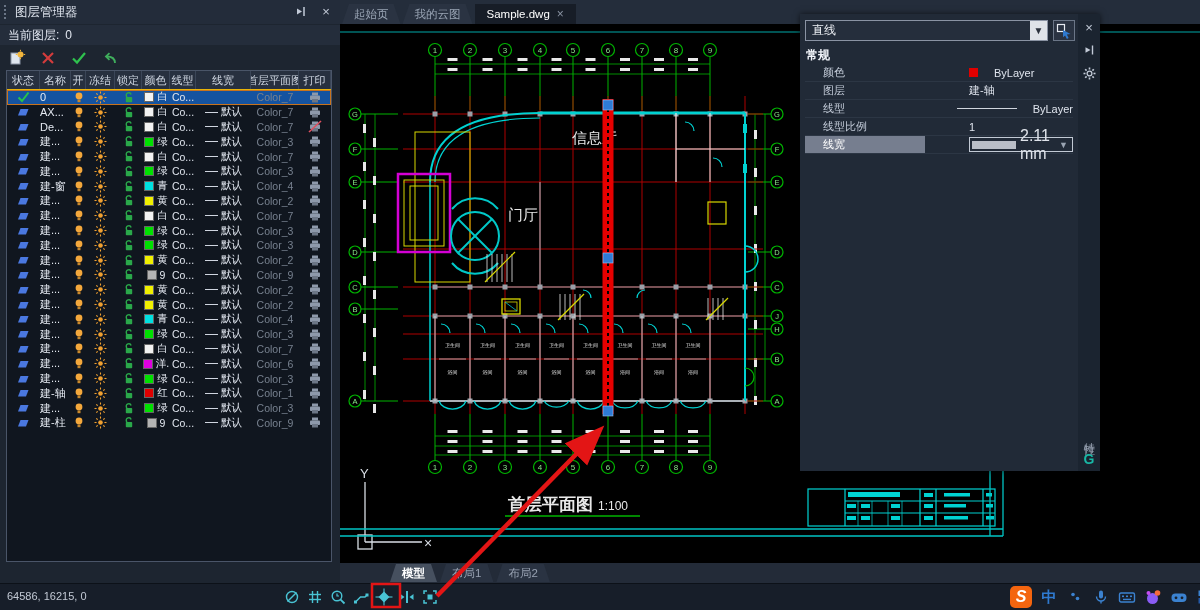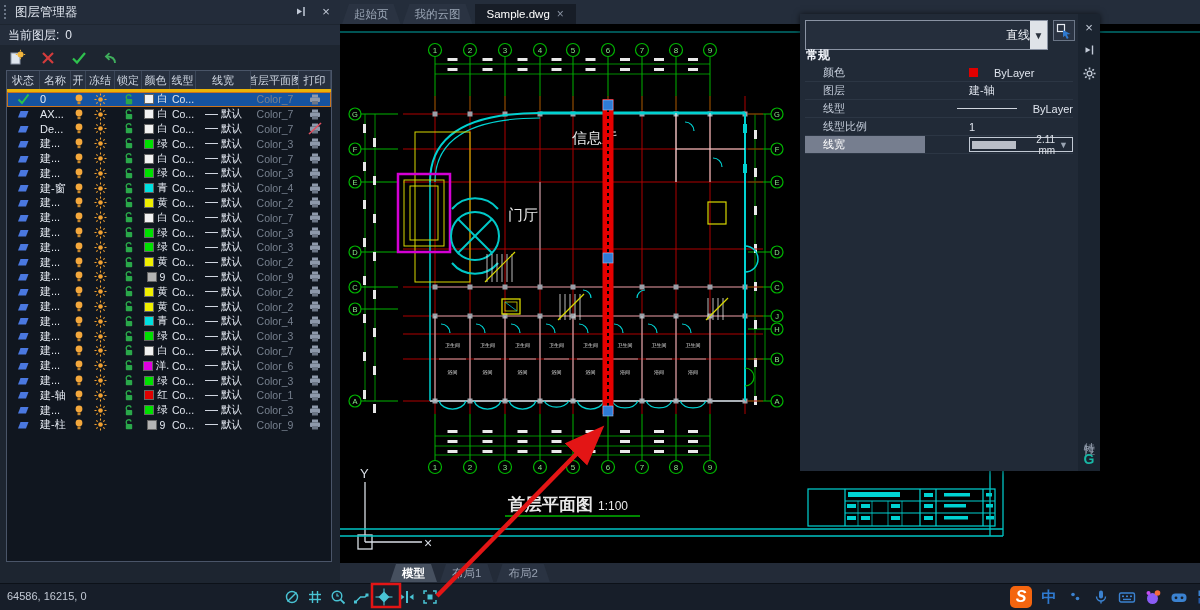--- a/index.html
+++ b/index.html
@@ -9,21 +9,21 @@
   .layer-panel{position:absolute;left:0;top:0;width:340px;height:583px;background:#1d2530;border-right:1px solid #0c1118;}
   .lp-title{position:absolute;left:0;top:0;width:100%;height:24px;background:#232c3a;display:flex;align-items:center;}
   .lp-grip{width:4px;height:14px;margin:0 5px 0 4px;border-left:2px dotted #6b7687;}
   .lp-title-text{font-size:12.5px;color:#dde3ec;}
   .lp-title-btns{position:absolute;right:6px;top:3px;display:flex;gap:10px;align-items:center;}
   .icon-btn{width:16px;height:16px;display:flex;align-items:center;justify-content:center;color:#c3cbd8;font-size:13px;cursor:default;}
   .lp-current{position:absolute;left:0;top:25px;width:100%;height:20px;background:#242d3b;display:flex;align-items:center;padding-left:8px;box-sizing:border-box;font-size:12px;color:#e2e7f0;gap:6px;}
   .lp-toolbar{position:absolute;left:8px;top:47px;height:22px;display:flex;gap:13px;align-items:center;}
   .lp-toolbar .tbi{width:18px;height:18px;}
   .lp-table{position:absolute;left:6px;top:70px;width:326px;height:492px;border:1px solid #4a5568;background:#10161f;box-sizing:border-box;overflow:hidden;}
-  .lhead{display:grid;grid-template-columns:33px 31px 15px 29px 27px 28px 26px 55px 48px 1fr;height:18px;background:#27303f;border-bottom:3px solid #eab308;}
+  .lhead{display:grid;grid-template-columns:33px 31px 15px 29px 27px 28px 26px 55px 48px 1fr;height:18px;background:#27303f;border-bottom:1px solid #eab308;}
   .lhead div{font-size:11px;color:#d0d7e2;border-right:1px solid #3b4658;display:flex;align-items:center;justify-content:center;white-space:nowrap;overflow:hidden;}
   .lrow{display:grid;grid-template-columns:33px 31px 15px 29px 27px 28px 26px 55px 48px 1fr;height:14.8px;align-items:center;}
   .lrow.sel{background:#1553a0;outline:1px solid #c8731e;outline-offset:-1px;}
   .lrow .c{display:flex;align-items:center;justify-content:center;height:100%;overflow:hidden;}
   .lrow .name{justify-content:flex-start;font-size:11px;color:#e4e9f1;white-space:nowrap;}
   .lrow .cl{gap:3px;font-size:10.5px;color:#e4e9f1;}
   .sw{width:8px;height:8px;border:1px solid #666;}
   .lt{font-size:10.5px;color:#dfe4ed;}
   .lw{font-size:10.5px;color:#dfe4ed;display:flex;align-items:center;gap:3px;}
   .lw .dash{width:13px;height:1px;background:#cfd5df;}
@@ -49,35 +49,35 @@
   .tools{position:absolute;left:283px;top:4px;display:flex;gap:5px;}
   .tools .ti{width:18px;height:18px;}
   .ime{position:absolute;left:1010px;top:2px;display:flex;gap:8px;align-items:center;}
   .slogo{width:22px;height:22px;border-radius:5px;background:#f4650f;color:#fff;font-weight:bold;font-size:16px;display:flex;align-items:center;justify-content:center;font-style:italic;}
   .ime .ii{width:18px;height:18px;display:flex;align-items:center;justify-content:center;}
   .zh{color:#2f7ad0;font-size:15px;font-weight:bold;}
   
   .props{position:absolute;left:800px;top:14px;width:300px;height:457px;background:#212a37;display:flex;box-shadow:0 0 6px rgba(0,0,0,.6);}
   .props-main{width:278px;position:relative;}
   .pp-selrow{position:absolute;left:5px;top:6px;display:flex;gap:5px;}
-  .pp-combo{width:243px;height:30px;background:#252e3c;border:1px solid #8a93a3;display:flex;align-items:center;box-sizing:border-box;text-align:right;}
+  .pp-combo{width:243px;height:21px;background:#252e3c;border:1px solid #8a93a3;display:flex;align-items:center;box-sizing:border-box;}
   .pp-combo .val{flex:1;font-size:12px;color:#eef1f6;padding-left:6px;}
   .pp-combo .chev{width:17px;height:100%;background:#dfe3e8;color:#2a313c;font-size:10px;display:flex;align-items:center;justify-content:center;}
   .pp-pick{width:22px;height:21px;background:#2a3342;border:1px solid #6b7687;box-sizing:border-box;display:flex;align-items:center;justify-content:center;}
   .pp-section{position:absolute;left:6px;top:33px;font-size:12px;font-weight:bold;color:#f2f5fa;}
   .pp-grid{position:absolute;left:5px;top:50px;width:268px;}
   .pp-row{display:flex;height:17px;border-bottom:1px solid #2c3644;align-items:center;}
   .pp-label{width:120px;padding-left:18px;font-size:11px;color:#c3cbd8;box-sizing:border-box;height:100%;display:flex;align-items:center;}
   .pp-label.hl{background:#767e8f;color:#fff;}
   .pp-value{flex:1;font-size:11px;color:#dfe4ed;display:flex;align-items:center;gap:16px;margin-left:44px;}
   .pp-sw{width:9px;height:9px;background:#e00000;}
   .pp-ltline{width:60px;height:1px;background:#d0d5dd;}
   .pp-lwcell{flex:1;height:15px;border:1px solid #c2c9d4;display:flex;align-items:center;gap:4px;padding:0 2px;box-sizing:border-box;}
   .pp-lwbar{width:44px;height:8px;background:#b9bec7;}
-  .pp-lwtext{font-size:10px;color:#dfe3ea;flex:1;text-align:right;}
+  .pp-lwtext{font-size:16px;color:#dfe3ea;flex:1;}
   .pp-lwarrow{color:#9aa4b2;font-size:9px;padding-right:2px;}
   .props-strip{width:22px;background:#1b2430;display:flex;flex-direction:column;align-items:center;padding-top:5px;box-sizing:border-box;gap:7px;}
   .strip-spacer{flex:1;}
   .vtext{writing-mode:vertical-rl;font-size:11px;color:#98a2b2;letter-spacing:2px;}
   .glogo{color:#19b8a6;font-weight:bold;font-size:14px;margin:6px 0 4px;}
   
   .overlay{position:absolute;left:0;top:0;width:1200px;height:610px;pointer-events:none;z-index:50;}
 </style>
 </head>
 <body>

